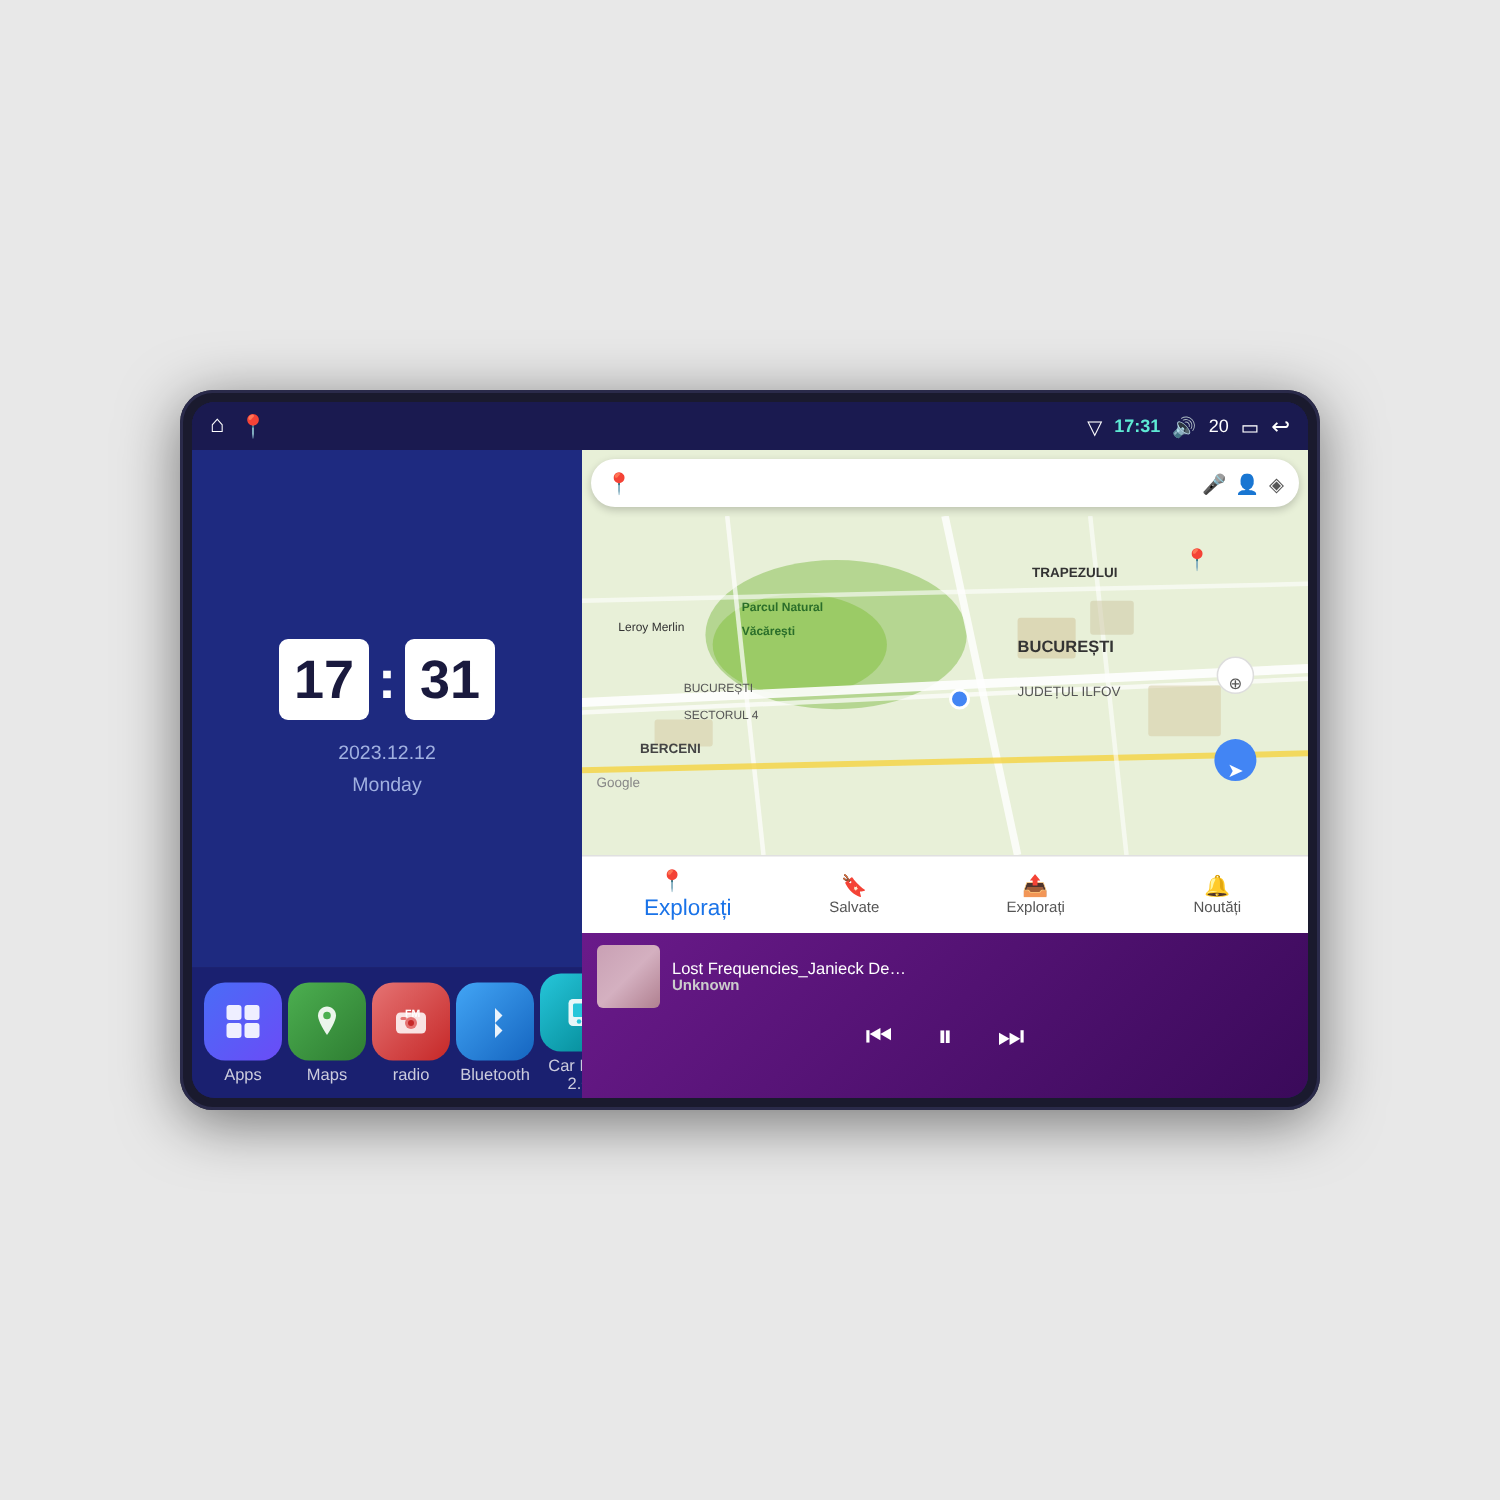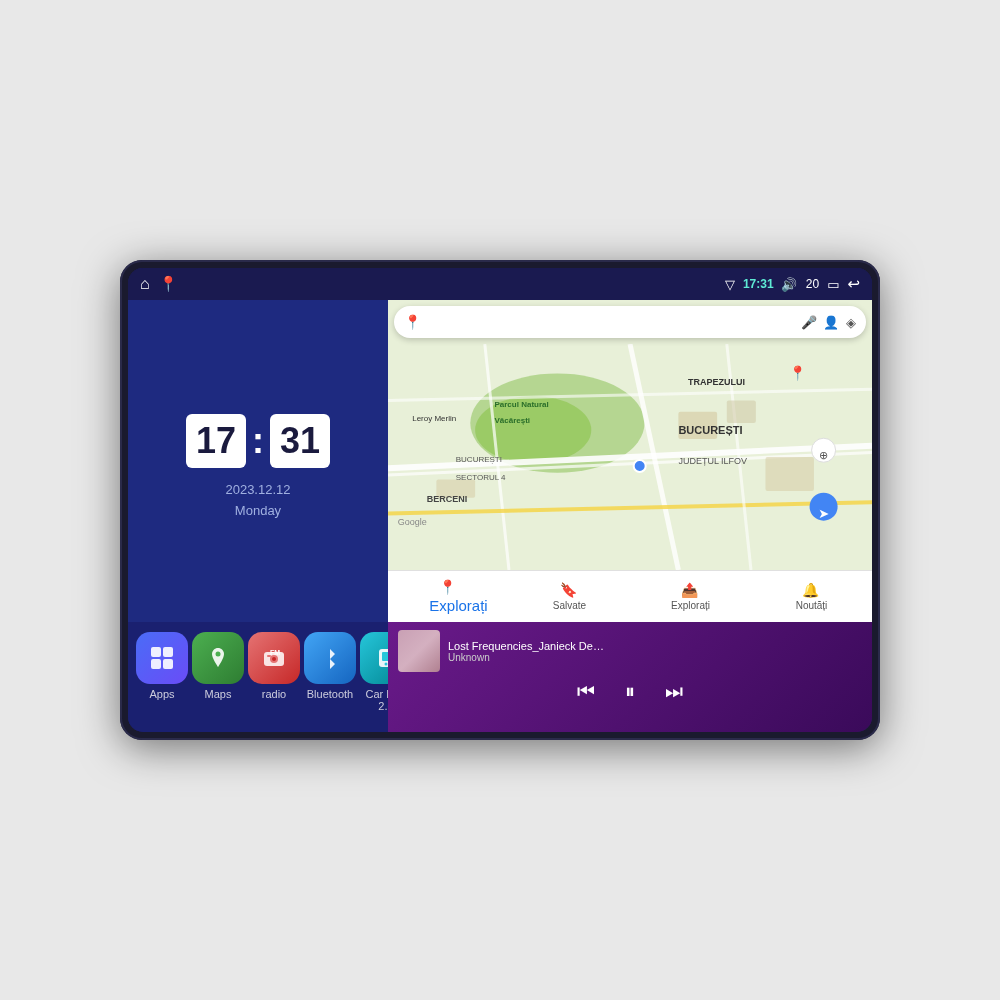--- a/index.html
+++ b/index.html
@@ -120,23 +120,24 @@
       font-size: 13px;
       line-height: 1.6;
     }
 
     
     .app-grid {
       background: #1a2070;
       padding: 10px 8px;
       display: flex;
       flex-direction: row;
+      align-items: center;
       justify-content: space-around;
       gap: 4px;
-      height: 110px;
+      height: 87px;
       flex-shrink: 0;
     }
 
     .app-item {
       display: flex;
       flex-direction: column;
       align-items: center;
       gap: 4px;
       cursor: pointer;
       flex: 1;
@@ -276,20 +277,21 @@
       font-size: 11px;
       color: #fff;
       white-space: nowrap;
       overflow: hidden;
       text-overflow: ellipsis;
       max-width: 160px;
     }
     .music-artist {
       font-size: 10px;
       color: #ccc;
+      font-weight: bold;
     }
     .music-controls {
       display: flex;
       align-items: center;
       justify-content: center;
       gap: 30px;
     }
     .music-btn {
       color: #fff;
       font-size: 20px;

